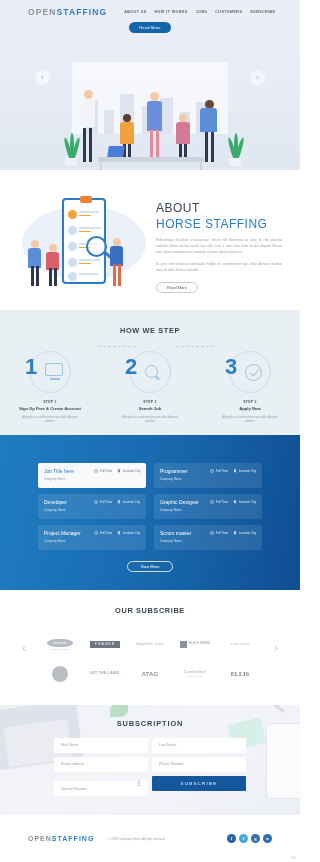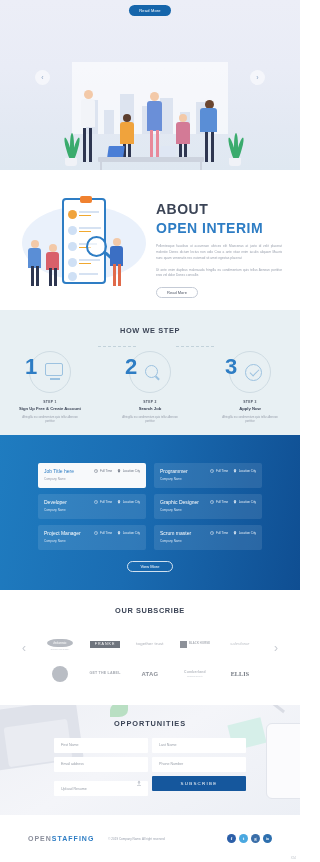--- a/index.html
+++ b/index.html
@@ -80,21 +80,21 @@
   }
   .clip-top { position:absolute; left:16px; top:-4px; width:12px; height:7px; background:#f0812f; border-radius:2px; }
   .row-av { position:absolute; left:4px; width:9px; height:9px; border-radius:50%; background:#cfe0f5; }
   .row-ln { position:absolute; left:15px; height:1.6px; background:#d6e2f2; }
   .row-st { position:absolute; left:15px; height:1.3px; background:#f0a830; width:12px; }
   .magnify { position:absolute; left:68px; top:44px; width:21px; height:21px; border:2.6px solid #2e7dc4; border-radius:50%; background:rgba(255,255,255,.55); }
   .mag-handle { position:absolute; left:86px; top:62px; width:9px; height:2.6px; background:#2e7dc4; border-radius:2px; transform: rotate(42deg); }
   .ab-person { position:absolute; bottom:6px; }
 
   .about-txt { flex:1; padding-left: 6px; padding-top: 8px; }
-  .about-txt h2 { font-size: 14px; letter-spacing:.5px; line-height:1.35; font-weight:bold; }
+  .about-txt h2 { font-size: 12px; letter-spacing:.5px; line-height:1.35; font-weight:normal; }
   .about-txt h2 .d { color:#3b4456; display:block; }
   .about-txt h2 .b { color:#2e7dc4; display:block; }
   .about-txt p {
     font-size: 3.2px; color:#9aa1ae; line-height:1.85; margin-top:6px;
     text-align: justify;
   }
   .btn-outline {
     margin-top: 8px; width: 42px; height: 11px; border-radius: 6px;
     border: 1px solid #c5cbd6; background:#fff; color:#4e5666;
     font-size: 4px; font-family: inherit; cursor:pointer;
@@ -221,20 +221,32 @@
   }
   .scroll-tag { position:absolute; right:4px; bottom:2px; font-size:3px; color:#c2c6cd; }
 </style>
 </head>
 <body>
 
 <div class="page">
 
   <section class="hero">
 
+    <div class="topbar">
+      <div class="logo">
+        <span class="o">OPEN</span><span class="s">STAFFING</span>
+      </div>
+      <nav class="nav">
+        <a href="#">ABOUT US</a>
+        <a href="#">HOW IT WORKS</a>
+        <a href="#">JOBS</a>
+        <a href="#">CUSTOMERS</a>
+        <a href="#">SUBSCRIBE</a>
+      </nav>
+    </div>
 
     <button class="btn-read">Read More</button>
 
     <div class="hero-art">
       <div class="sky-card"></div>
       <div class="bld" style="left:86px;width:12px;height:34px;"></div>
       <div class="bld" style="left:104px;width:10px;height:24px;"></div>
       <div class="bld" style="left:120px;width:14px;height:40px;"></div>
       <div class="bld" style="left:142px;width:11px;height:28px;"></div>
       <div class="bld" style="left:160px;width:13px;height:36px;"></div>
@@ -336,21 +348,21 @@
           <div class="head" style="left:3px;top:0;width:8px;height:8px;background:#f3c9a8;"></div>
           <div class="body" style="left:0;top:8px;width:13px;height:20px;background:#3b6fc4;"></div>
           <div class="leg" style="left:3px;height:22px;background:#e06a4a;"></div>
           <div class="leg" style="left:8px;height:22px;background:#e06a4a;"></div>
         </div>
       </div>
 
       <div class="about-txt">
         <h2>
           <span class="d">ABOUT</span>
-          <span class="b">OPEN INTERIM</span>
+          <span class="b">HORSE STAFFING</span>
         </h2>
         <p>Pellentesque faucibus ut accumsan ultrices elit Maecenas at justo id velit placerat molestie Donec dictum lectus non odio Cras a ante vitae enim iaculis aliquam Mauris nunc quam venenatis nec euismod sit amet egestas placerat</p>
         <p>Ut ante enim dapibus malesuada fringilla eu condimentum quis tellus Aenean porttitor eros vel dolor Donec convallis</p>
         <button class="btn-outline">Read More</button>
       </div>
     </div>
   </section>
 
   <section class="how">
     <h2 class="sec-title">HOW WE STEP</h2>
@@ -596,21 +608,21 @@
 
   <section class="subs">
     <div class="desk-lt"></div>
     <div class="desk-lt2"></div>
     <div class="mint"></div>
     <div class="phone-rt"></div>
     <div class="pen"></div>
     <div class="leafy"></div>
 
     <div class="subs-title">
-      <span class="d">OPPORTUNITIES</span>
+      <span class="d">SUBSCRIPTION</span>
     </div>
 
     <form class="form">
       <div class="frow">
         <input class="fin" placeholder="First Name" style="">
         <input class="fin" placeholder="Last Name" style="">
       </div>
       <div class="frow">
         <input class="fin" placeholder="Email address" style="">
         <input class="fin" placeholder="Phone Number" style="">

